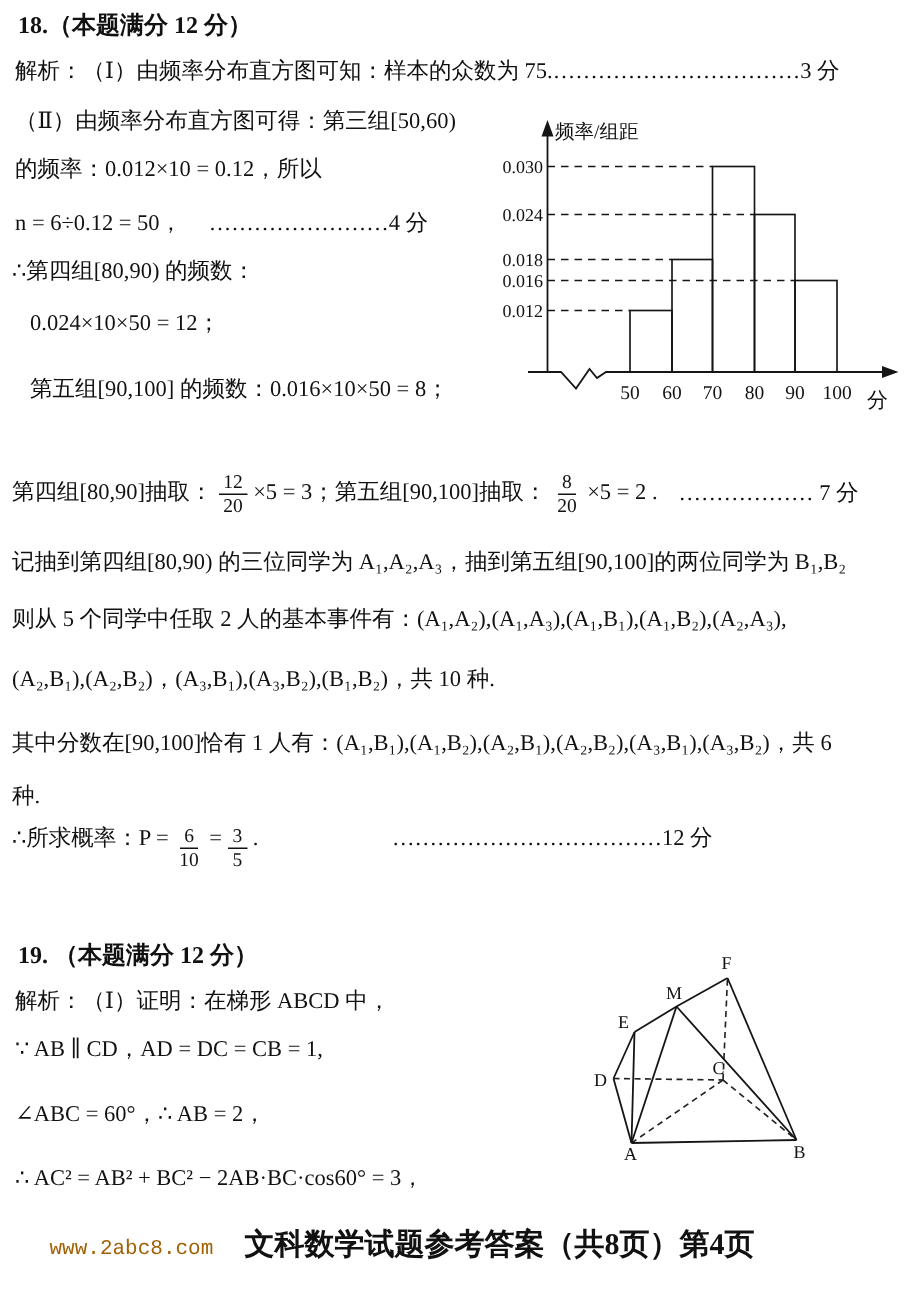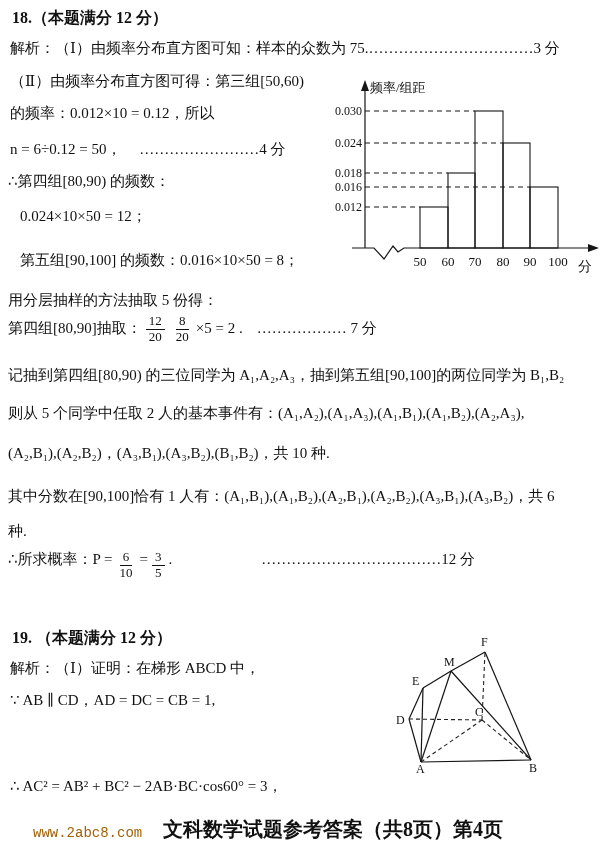--- a/index.html
+++ b/index.html
@@ -41,27 +41,26 @@
   <div class="line" style="left:10px;top:104px;">的频率：0.012×10 = 0.12，所以</div>
 
   <div class="line" style="left:10px;top:140px;">
     <span>n = 6÷0.12 = 50，</span>
     <span class="leadgap">……………………4 分</span>
   </div>
 
   <div class="line" style="left:8px;top:172px;">∴第四组[80,90) 的频数：</div>
   <div class="line" style="left:20px;top:207px;">0.024×10×50 = 12；</div>
   <div class="line" style="left:20px;top:251px;">第五组[90,100] 的频数：0.016×10×50 = 8；</div>
-  <div class="line" style="left:8px;top:291px;">用分层抽样的方法抽取 5 份得：</div>
 
   <div class="line" style="left:8px;top:314px;">
     <span>第四组[80,90]抽取：</span><span class="frac">
         <span class="num">12</span>
         <span class="den">20</span>
-      </span><span class="frac">
+      </span><span>×5 = 3；第五组[90,100]抽取：</span><span class="frac">
         <span class="num">8</span>
         <span class="den">20</span>
       </span><span>×5 = 2 .</span><span class="leadgap">……………… 7 分</span>
   </div>
 
   <div class="line" style="left:8px;top:366px;">记抽到第四组[80,90) 的三位同学为 A₁,A₂,A₃，抽到第五组[90,100]的两位同学为 B₁,B₂</div>
   <div class="line" style="left:8px;top:404px;">则从 5 个同学中任取 2 人的基本事件有：(A₁,A₂),(A₁,A₃),(A₁,B₁),(A₁,B₂),(A₂,A₃),</div>
   <div class="line" style="left:8px;top:444px;">(A₂,B₁),(A₂,B₂)，(A₃,B₁),(A₃,B₂),(B₁,B₂)，共 10 种.</div>
   <div class="line" style="left:8px;top:487px;">其中分数在[90,100]恰有 1 人有：(A₁,B₁),(A₁,B₂),(A₂,B₁),(A₂,B₂),(A₃,B₁),(A₃,B₂)，共 6</div>
   <div class="line" style="left:8px;top:522px;">种.</div>
@@ -111,20 +110,21 @@
     <text x="157" y="190" font-size="13" text-anchor="middle">70</text>
     <text x="185" y="190" font-size="13" text-anchor="middle">80</text>
     <text x="212" y="190" font-size="13" text-anchor="middle">90</text>
     <text x="240" y="190" font-size="13" text-anchor="middle">100</text>
     <text x="260" y="195" font-size="14">分</text>
   </svg>
 
   <div class="line title" style="left:12px;top:628px;">19. （本题满分 12 分）</div>
   <div class="line" style="left:10px;top:659px;">解析：（Ⅰ）证明：在梯形 ABCD 中，</div>
   <div class="line" style="left:10px;top:691px;">∵ AB ∥ CD，AD = DC = CB = 1,</div>
+  <div class="line" style="left:10px;top:734px;">∠ABC = 60°，∴ AB = 2，</div>
   <div class="line" style="left:10px;top:777px;">∴ AC² = AB² + BC² − 2AB·BC·cos60° = 3，</div>
 
   <svg viewBox="0 0 170 160" style="position:absolute;left:385px;top:615px;width:170px;height:160px;">
 
     <line class="fdash" x1="24" y1="104" x2="97" y2="105"></line>
     <line class="fdash" x1="36" y1="147" x2="97" y2="105"></line>
     <line class="fdash" x1="97" y1="105" x2="146" y2="145"></line>
     <line class="fdash" x1="97" y1="105" x2="100" y2="37"></line>
 
     <line class="solid" x1="36" y1="147" x2="146" y2="145"></line>

